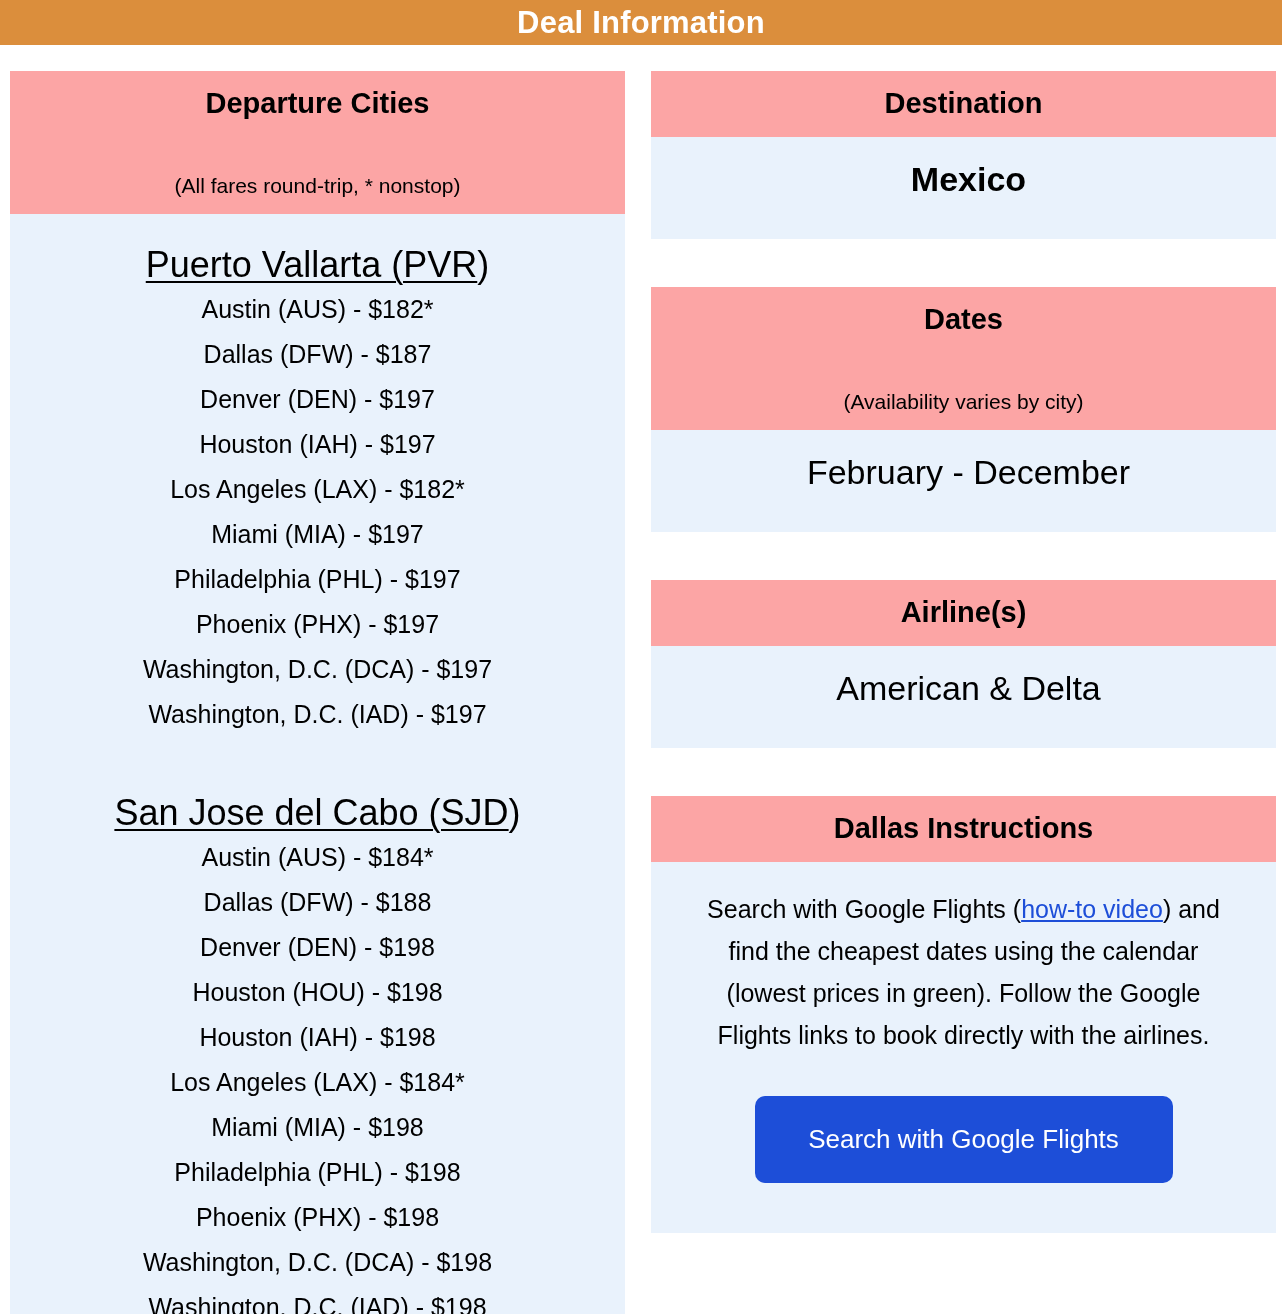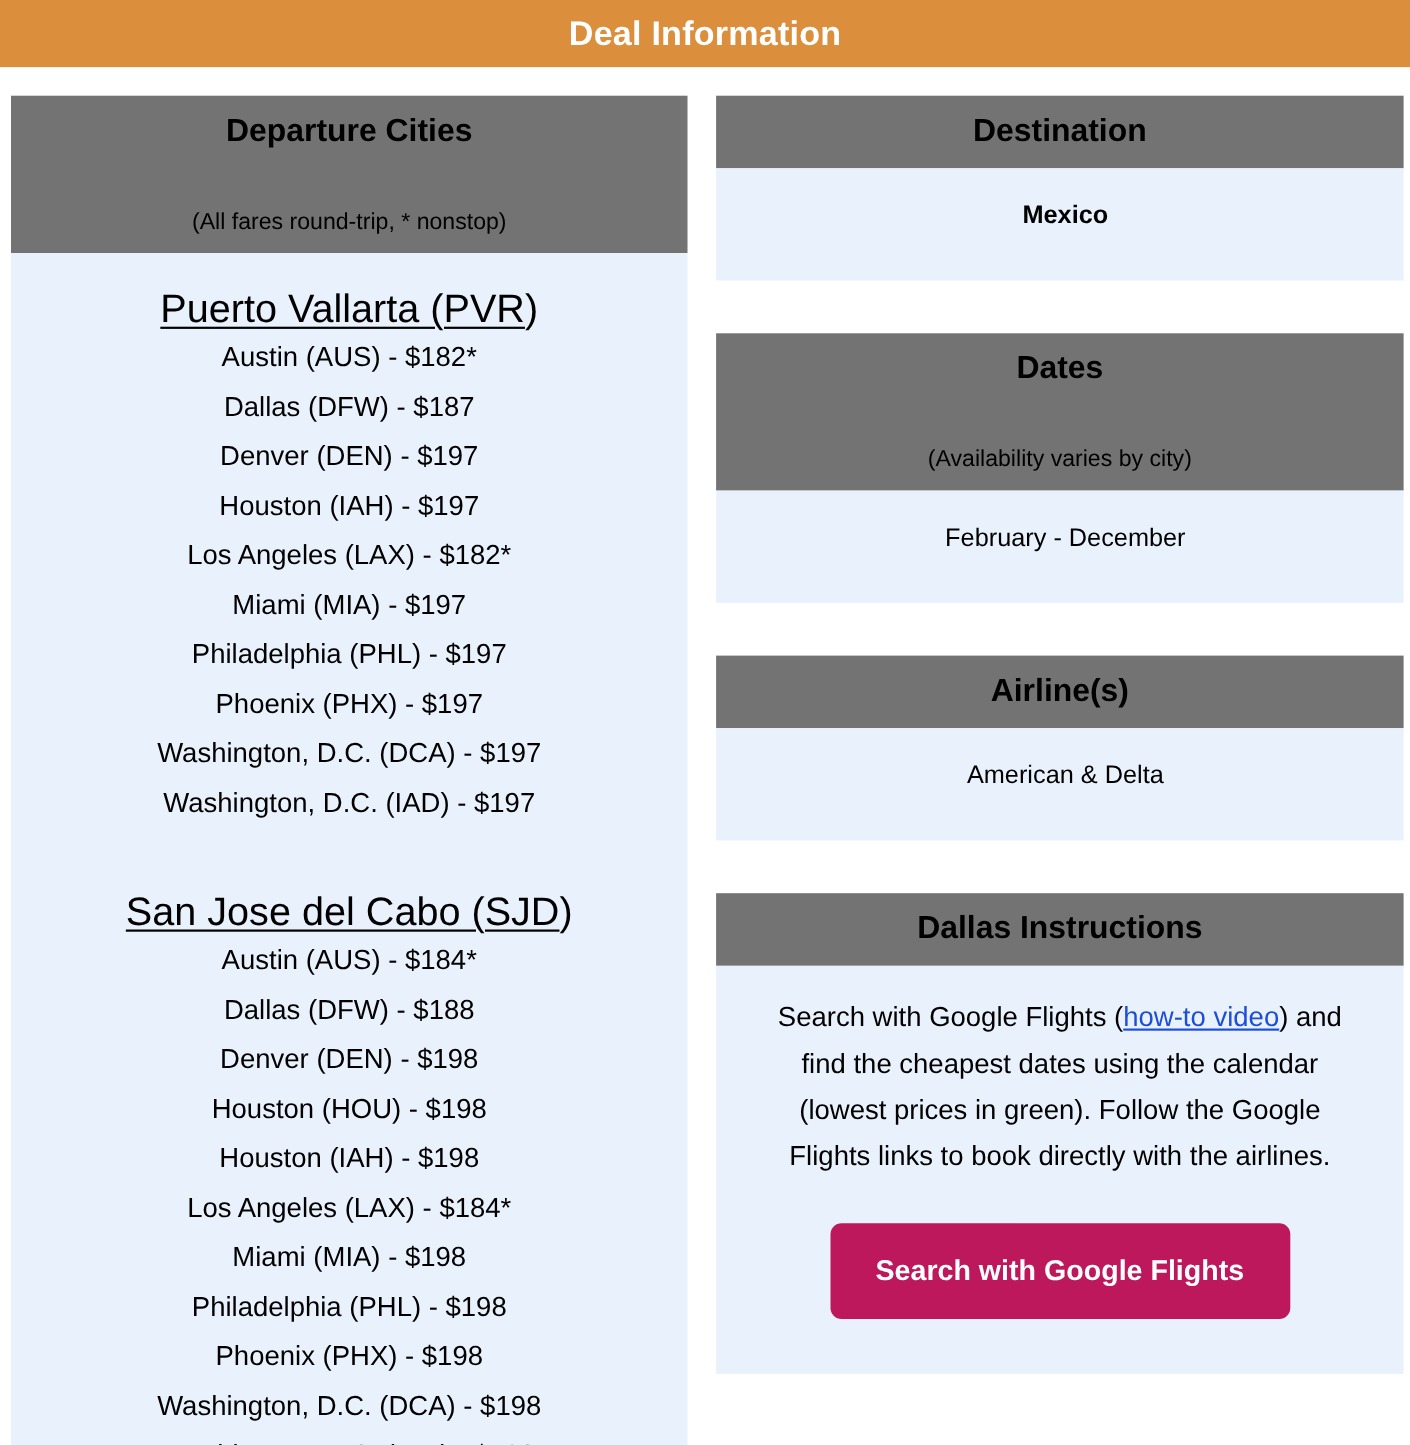--- a/index.html
+++ b/index.html
@@ -13,21 +13,21 @@
     width: 1282px;
     min-height: 1314px;
     margin: 0 auto;
     background: #ffffff;
     overflow: hidden;
   }
 
   
   .banner {
     background: #db8e3c;
-    height: 61px;
+    height: 45px;
     display: flex;
     align-items: center;
     justify-content: center;
   }
   .banner-title {
     color: #ffffff;
     font-size: 31px;
     font-weight: bold;
     letter-spacing: 0.2px;
   }
@@ -44,21 +44,21 @@
     flex: 0 0 auto;
   }
   .right-col {
     flex: 1 1 auto;
     margin-left: 26px;
     margin-right: 6px;
   }
 
   
   .sec-header {
-    background: #737373;
+    background: #fca5a5;
     text-align: center;
     padding: 11px 8px 13px 8px;
   }
   .sec-title {
     font-size: 29px;
     font-weight: bold;
     line-height: 42px;
   }
   .sec-subtitle {
     font-size: 21px;
@@ -91,21 +91,21 @@
   }
   .city-group + .city-group {
     margin-top: 53px;
   }
 
   
   .right-sec {
     margin-bottom: 48px;
   }
   .sec-value {
-    font-size: 23px;
+    font-size: 34px;
     line-height: 30px;
     padding: 27px 0 45px 10px;
   }
   .sec-value.bold { font-weight: bold; }
 
   
   .booking-body {
     padding: 26px 38px 34px 38px;
   }
   .booking-text {
@@ -115,25 +115,25 @@
     margin: 0 0 40px 0;
   }
   .booking-link {
     color: #1d4ed8;
     text-decoration: underline;
     cursor: pointer;
   }
   .cta-button {
     display: block;
     margin: 16px auto;
-    background: #be185d;
+    background: #1d4ed8;
     color: #ffffff;
     font-family: "Liberation Sans", sans-serif;
     font-size: 26px;
-    font-weight: bold;
+    font-weight: normal;
     border: none;
     border-radius: 10px;
     padding: 28px 36px;
     min-width: 418px;
     cursor: pointer;
   }
 </style>
 </head>
 <body>
 

